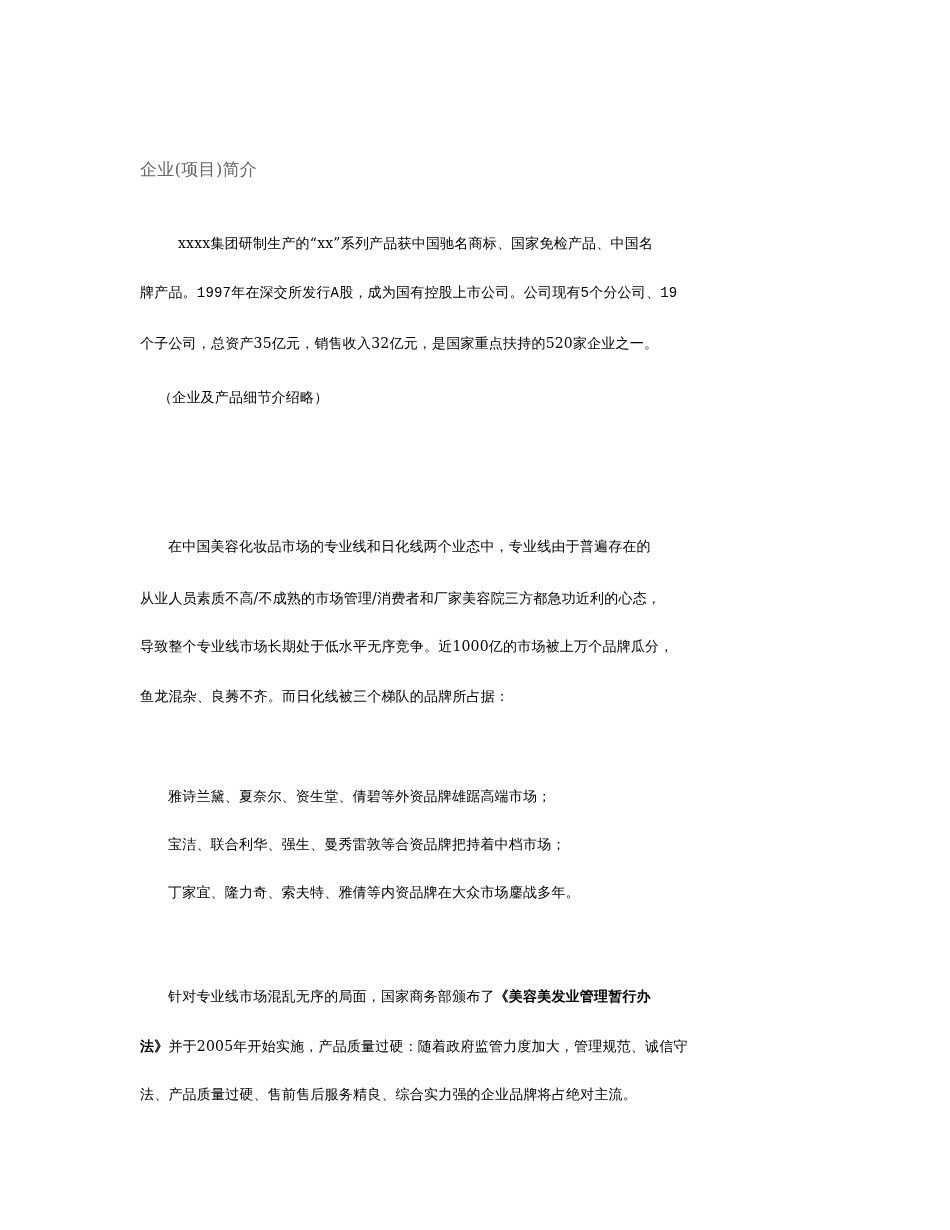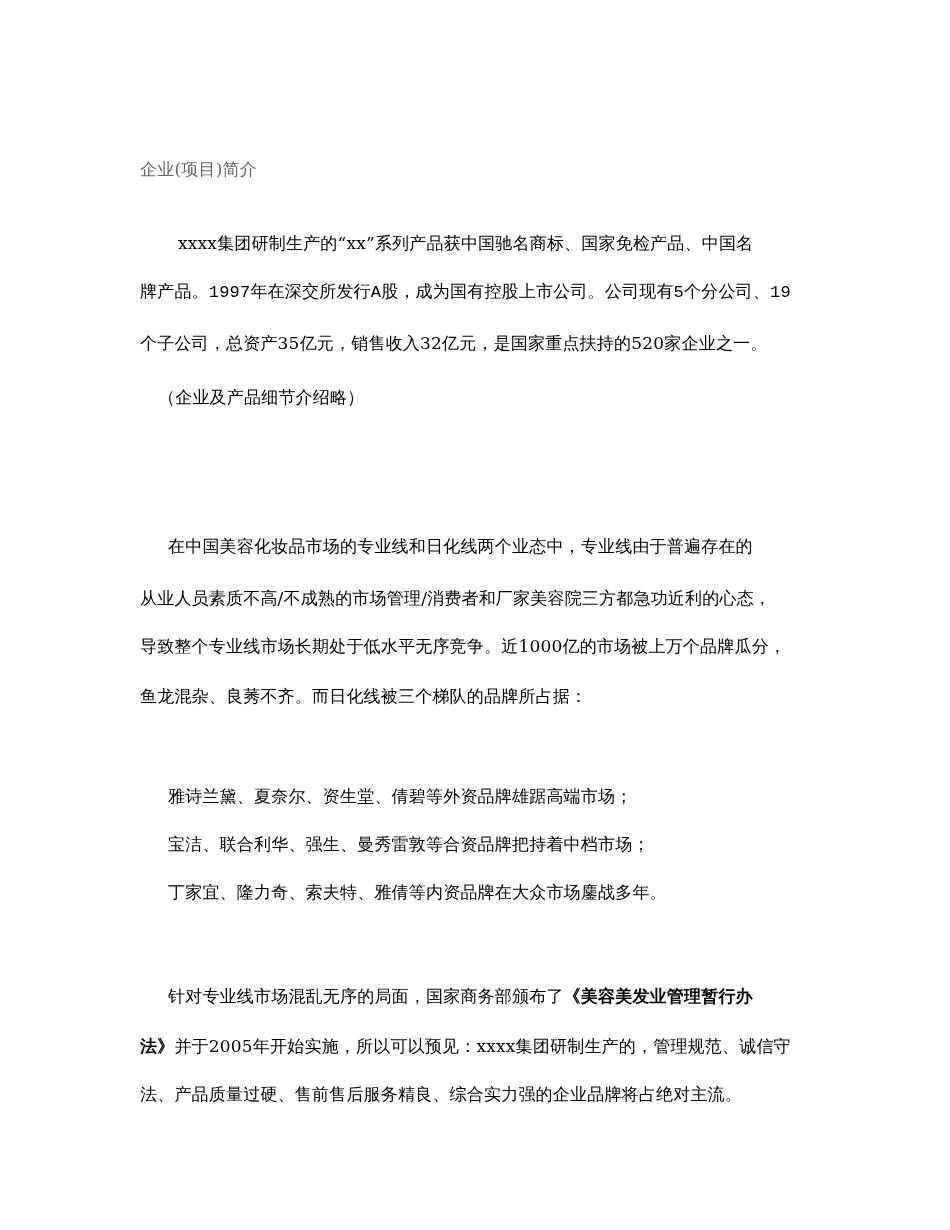--- a/index.html
+++ b/index.html
@@ -19,21 +19,21 @@
       position: absolute;
       left: 0;
       top: 12px;
       width: 950px;
       height: 1230px;
       margin-top: 12px;
     }
     .line {
       position: absolute;
       left: 140px;
-      font-size: 17px;
+      font-size: 14px;
       line-height: 24px;
       white-space: nowrap;
       letter-spacing: 0.2px;
     }
     .heading {
       color: #666666;
       font-size: 17px;
     }
     .indent { left: 168px; }
     .bold { font-weight: bold; }
@@ -56,17 +56,17 @@
   <div class="line" style="top:660px;">鱼龙混杂、良莠不齐。而日化线被三个梯队的品牌所占据：</div>
 
   <div class="line indent" style="top:760px;">雅诗兰黛、夏奈尔、资生堂、倩碧等外资品牌雄踞高端市场；</div>
   <div class="line indent" style="top:856px;">丁家宜、隆力奇、索夫特、雅倩等内资品牌在大众市场鏖战多年。</div>
   <div class="line indent" style="top:808px;">宝洁、联合利华、强生、曼秀雷敦等合资品牌把持着中档市场；</div>
 
   <div class="line indent" style="top:960px;text-align:center;">
     <span>针对专业线市场混乱无序的局面，国家商务部颁布了</span><span class="bold">《美容美发业管理暂行办</span>
   </div>
   <div class="line" style="top:1010px;">
-    <span class="bold">法》</span><span>并于2005年开始实施，所以可以预见：xxxx集团研制生产的，管理规范、诚信守</span>
+    <span class="bold">法》</span><span>并于2005年开始实施，产品质量过硬：随着政府监管力度加大，管理规范、诚信守</span>
   </div>
   <div class="line" style="top:1058px;">法、产品质量过硬、售前售后服务精良、综合实力强的企业品牌将占绝对主流。</div>
 
 </div>
 
 </body></html>

